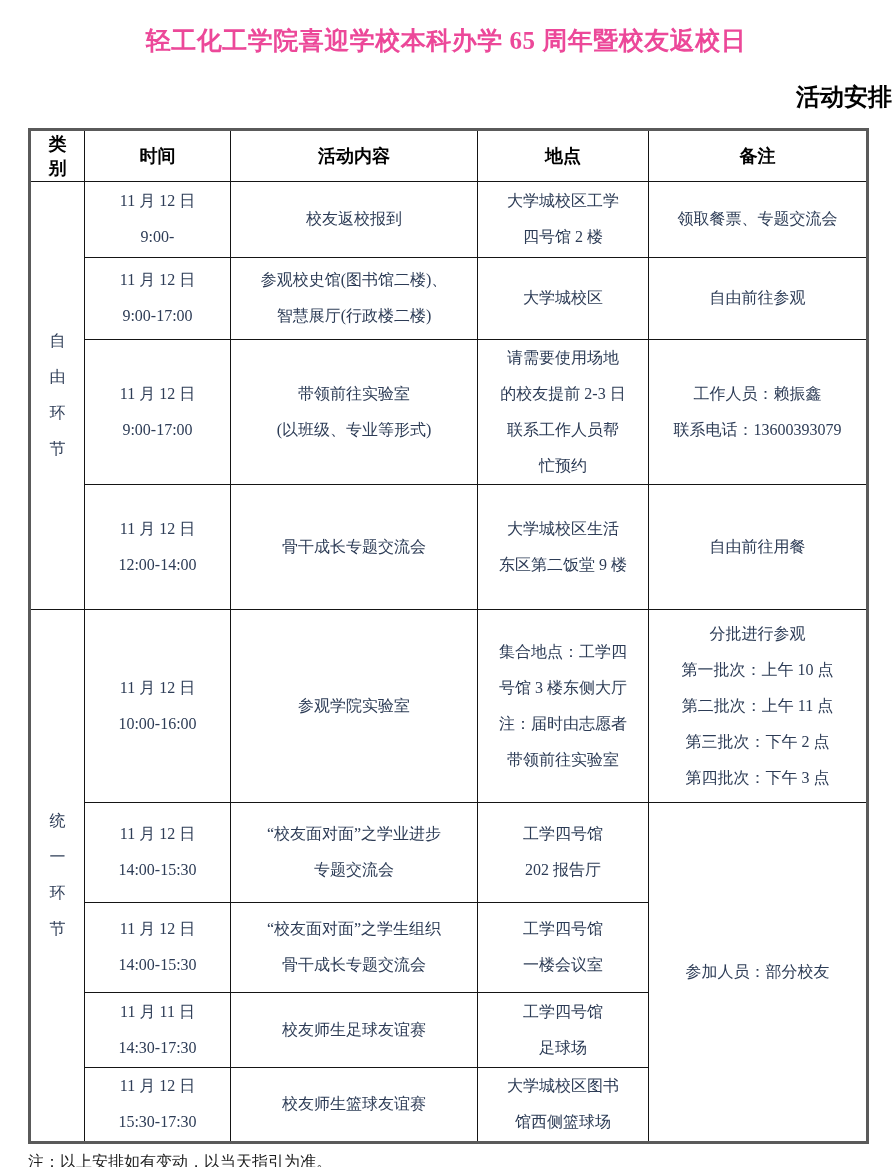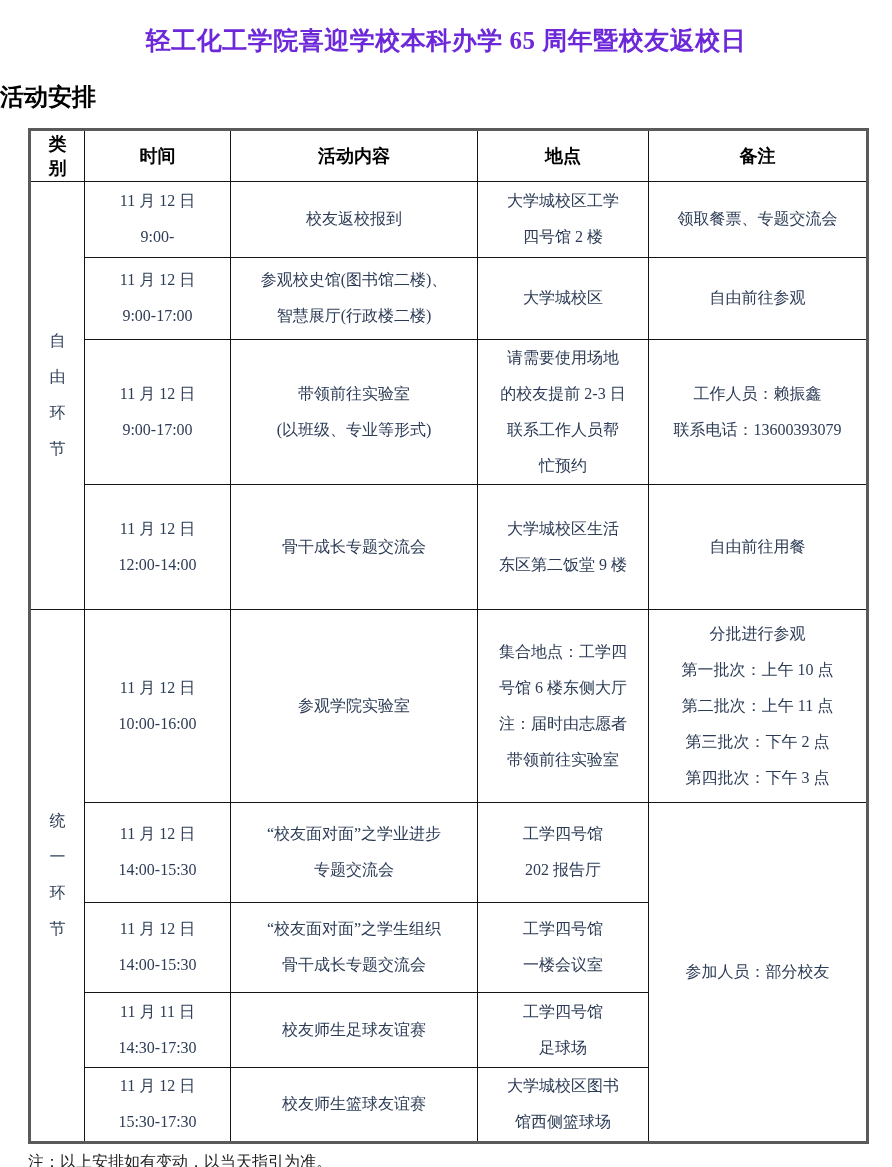--- a/index.html
+++ b/index.html
@@ -11,27 +11,27 @@
     font-family: "Liberation Serif", serif;
     box-sizing: border-box;
     padding-top: 24px;
     overflow: hidden;
   }
   .title {
     margin: 0;
     text-align: center;
     font-size: 25px;
     font-weight: bold;
-    color: #6d28d9;
+    color: #ec4899;
     line-height: 1.35;
     letter-spacing: 0.5px;
   }
   .subtitle {
     margin: 24px 0 0 0;
-    text-align: left;
+    text-align: right;
     font-size: 24px;
     font-weight: bold;
     color: #000000;
     line-height: 1.3;
   }
   table.schedule {
     margin: 15px 0 0 28px;
     border-collapse: collapse;
     table-layout: fixed;
     width: 838px;
@@ -140,21 +140,21 @@
       </tr>
       <tr style="height:193px">
         <td class="cat" rowspan="5">统
 一
 环
 节</td>
         <td>11 月 12 日
 10:00-16:00</td>
         <td>参观学院实验室</td>
         <td>集合地点：工学四
-号馆 6 楼东侧大厅
+号馆 3 楼东侧大厅
 注：届时由志愿者
 带领前往实验室</td>
         <td>分批进行参观
 第一批次：上午 10 点
 第二批次：上午 11 点
 第三批次：下午 2 点
 第四批次：下午 3 点</td>
       </tr>
       <tr style="height:100px">
         <td>11 月 12 日

